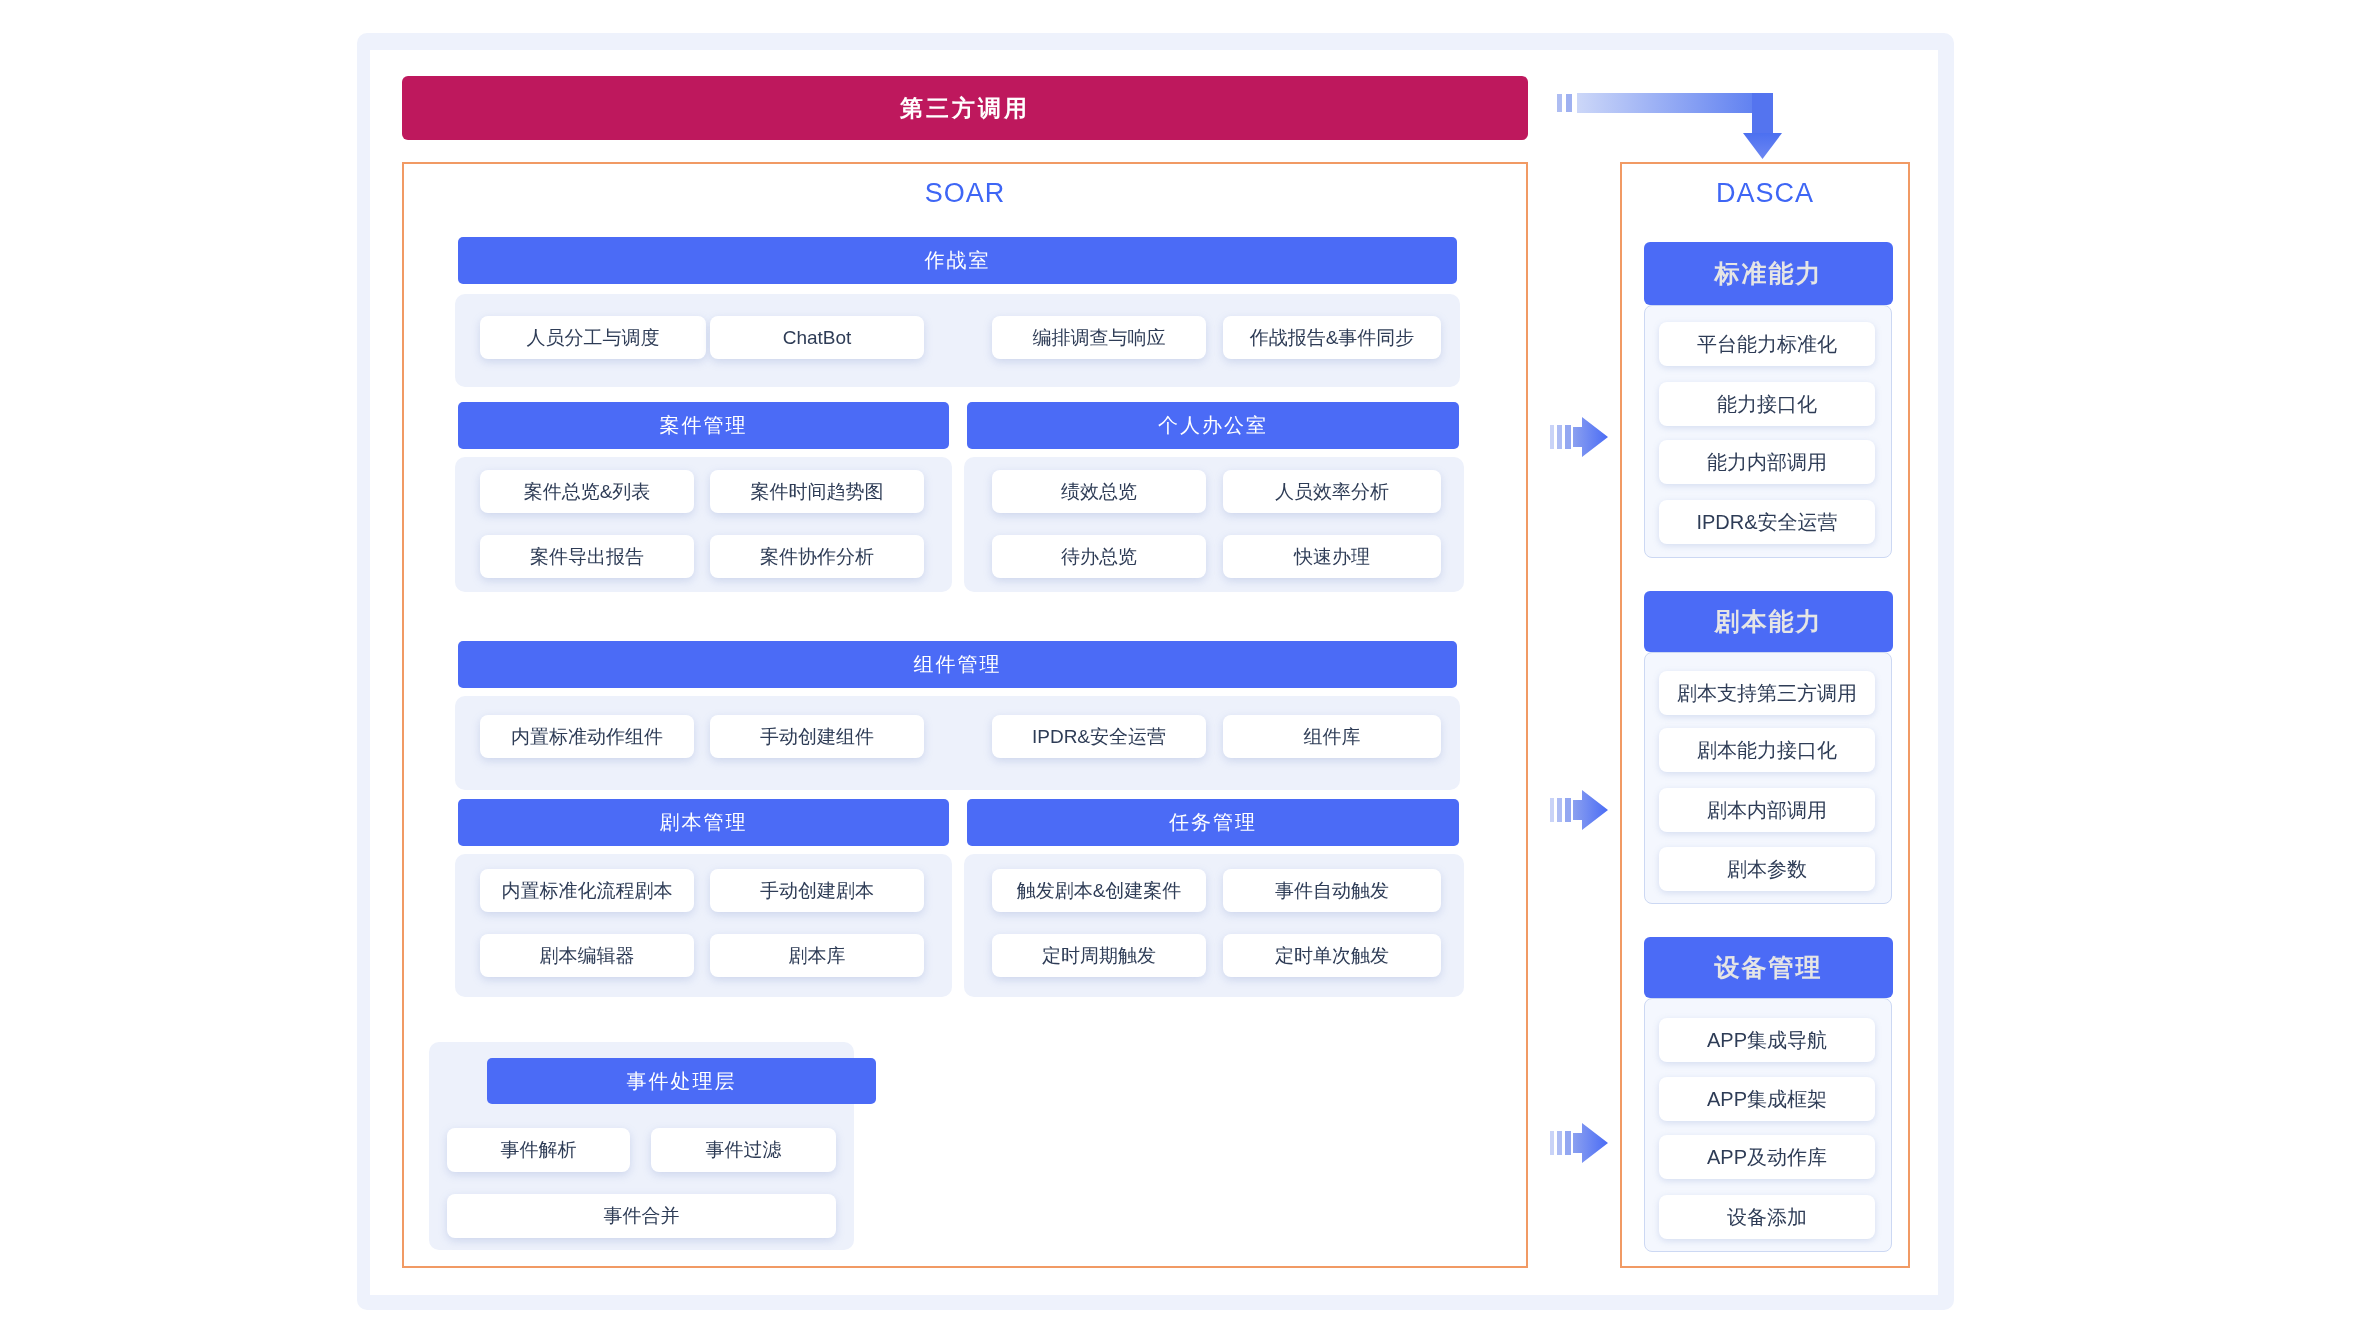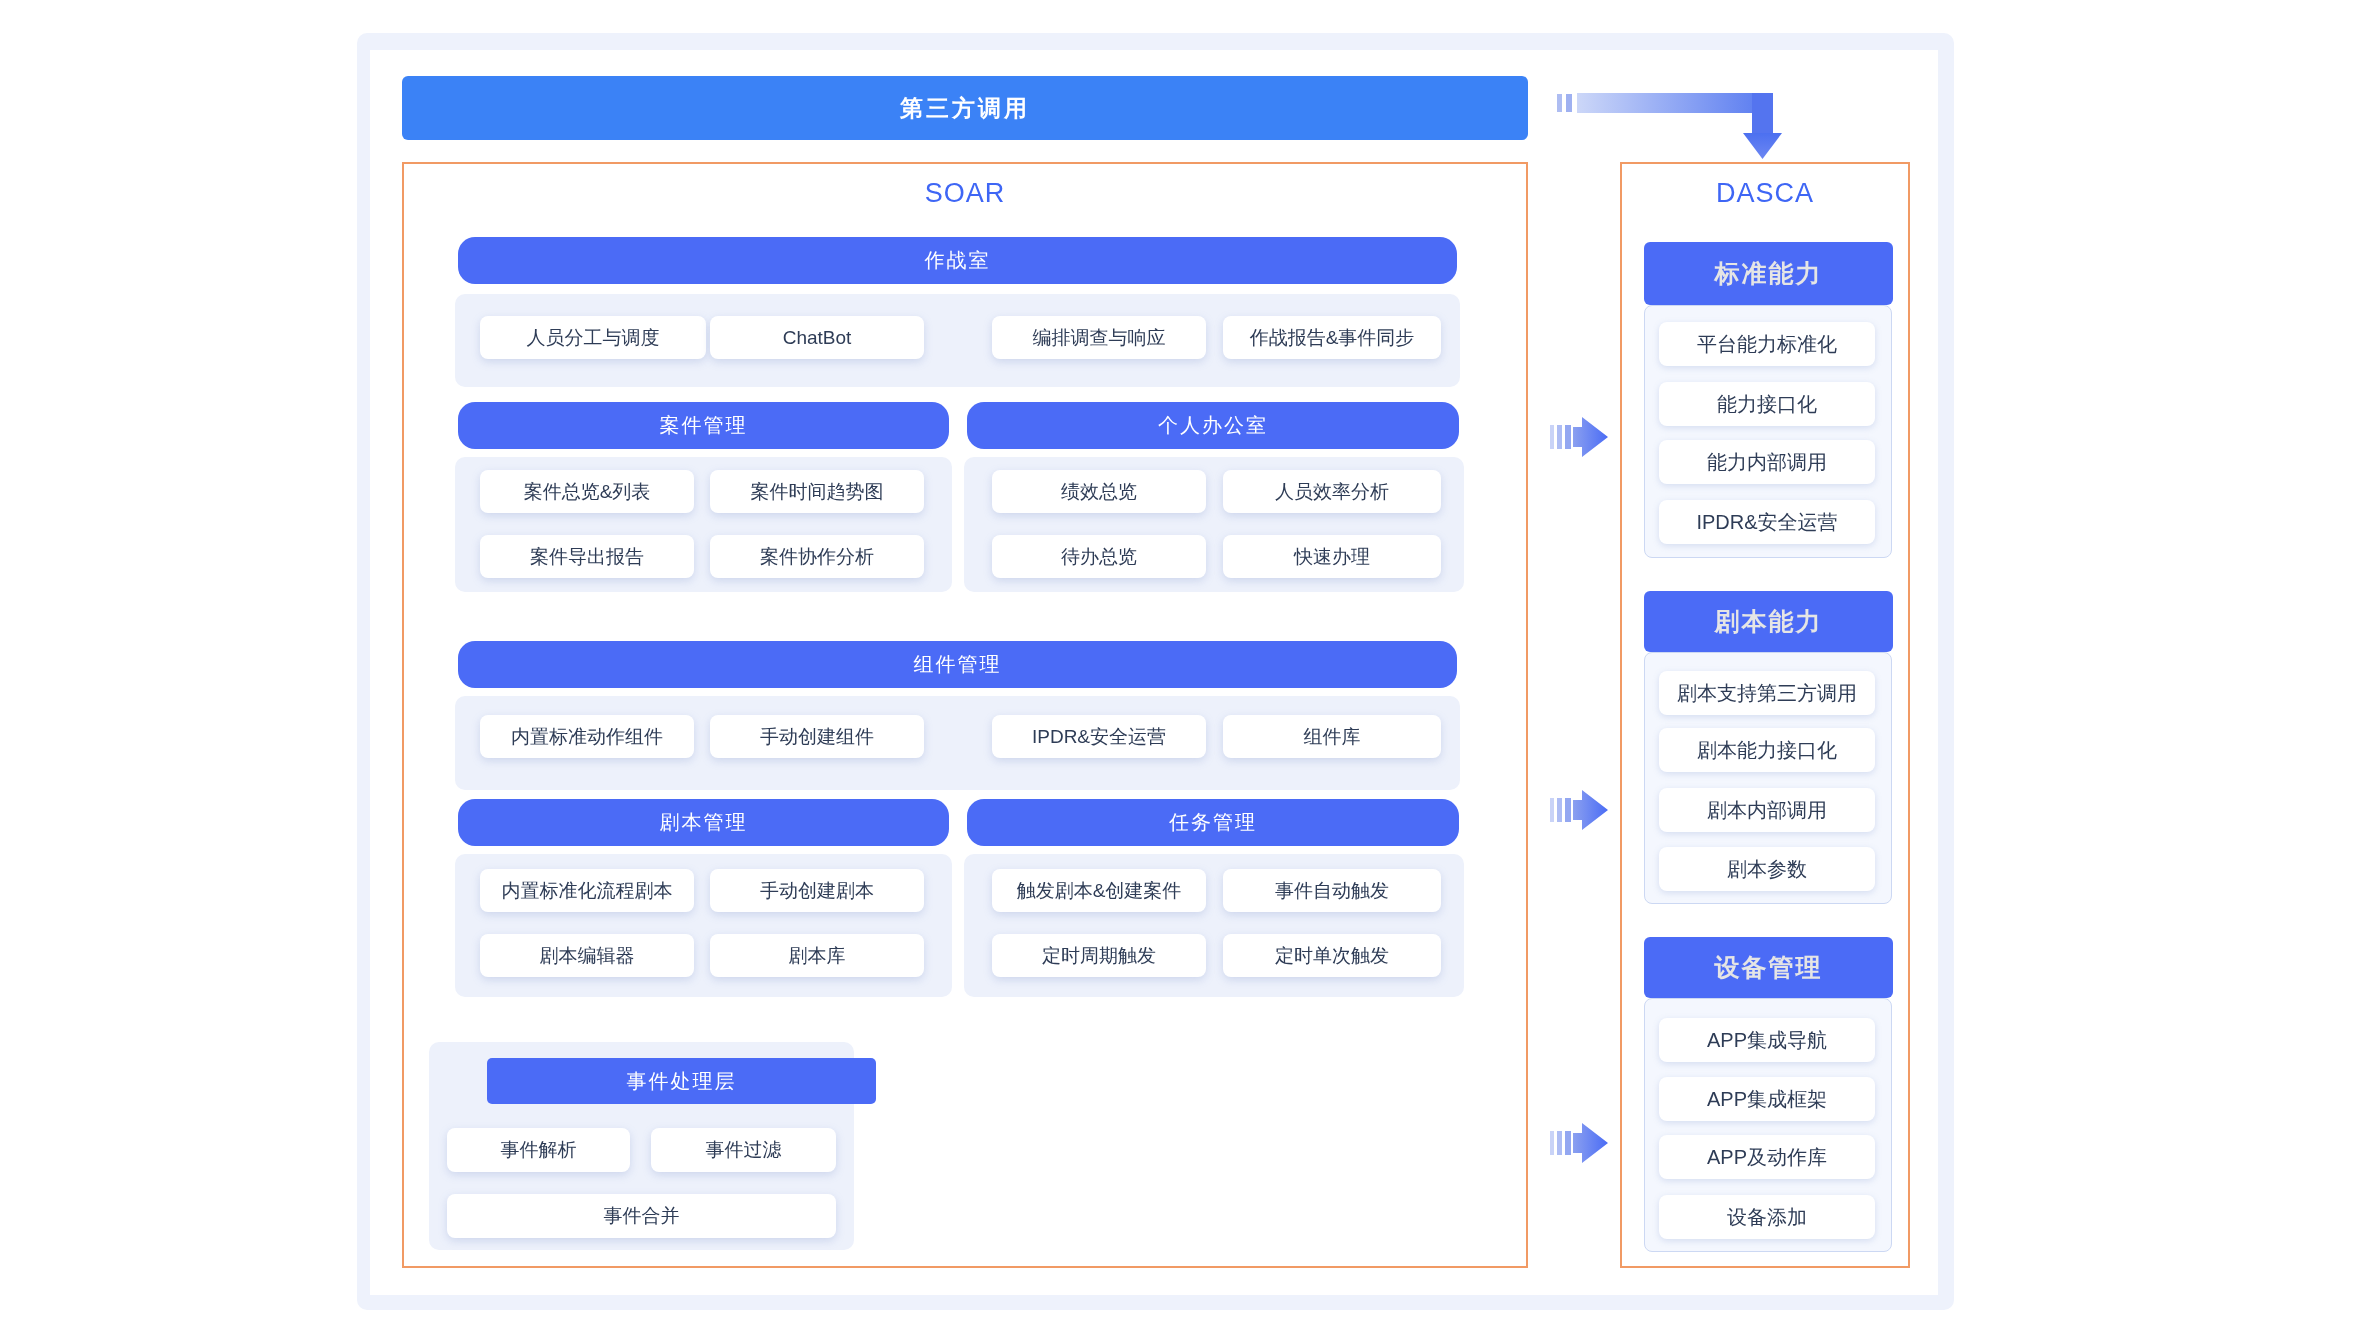--- a/index.html
+++ b/index.html
@@ -1,27 +1,27 @@
 <!DOCTYPE html>
 <html><head>
 <meta charset="utf-8">
 <style>
   html,body{margin:0;padding:0;background:#ffffff;}
   body{font-family:"Liberation Sans","DejaVu Sans",sans-serif;}
   #stage{position:relative;width:2362px;height:1330px;background:#ffffff;overflow:hidden;}
   .outer{position:absolute;left:357px;top:33px;width:1597px;height:1277px;background:#eef2fc;border-radius:10px;}
   .card{position:absolute;left:370px;top:50px;width:1568px;height:1245px;background:#ffffff;}
-  .topbar{position:absolute;left:402px;top:76px;width:1126px;height:64px;background:#3b82f6;border-radius:6px;
+  .topbar{position:absolute;left:402px;top:76px;width:1126px;height:64px;background:#be185d;border-radius:6px;
           color:#ffffff;font-size:23px;font-weight:bold;letter-spacing:3px;
           display:flex;align-items:center;justify-content:center;}
   .bigbox{position:absolute;border:2px solid #f19a64;background:#ffffff;box-sizing:border-box;}
   #soar-box{left:402px;top:162px;width:1126px;height:1106px;}
   #dasca-box{left:1620px;top:162px;width:290px;height:1106px;}
   .box-title{position:absolute;top:14px;left:0;width:100%;text-align:center;color:#3e66f5;font-size:27px;letter-spacing:1px;}
-  .hdr{position:absolute;height:47px;background:#4b6bf6;border-radius:17px;color:#ffffff;font-size:20px;letter-spacing:2px;
+  .hdr{position:absolute;height:47px;background:#4b6bf6;border-radius:5px;color:#ffffff;font-size:20px;letter-spacing:2px;
        display:flex;align-items:center;justify-content:center;}
   .panel{position:absolute;background:#edf1fb;border-radius:10px;}
   .btn{position:absolute;height:43px;background:#ffffff;border-radius:8px;box-shadow:0 3px 8px rgba(124,146,205,.28);
        color:#2e3c56;font-size:19px;display:flex;align-items:center;justify-content:center;white-space:nowrap;}
   .p5hdr{position:absolute;height:46px;background:#4b6bf6;border-radius:5px;color:#ffffff;font-size:20px;letter-spacing:2px;
        display:flex;align-items:center;justify-content:center;margin-left:40px;}
   .dasca-hdr{position:absolute;left:22px;width:249px;background:#4b6bf6;border-radius:6px;color:#e5e5e5;font-size:25px;
        font-weight:bold;letter-spacing:2px;display:flex;align-items:center;justify-content:center;}
   .dasca-container{position:absolute;left:22px;width:248px;background:#f4f7fe;border:1px solid #ccd8f3;border-radius:8px;box-sizing:border-box;}
   .dasca-item{position:absolute;left:37px;width:216px;height:44px;background:#ffffff;border-radius:8px;

